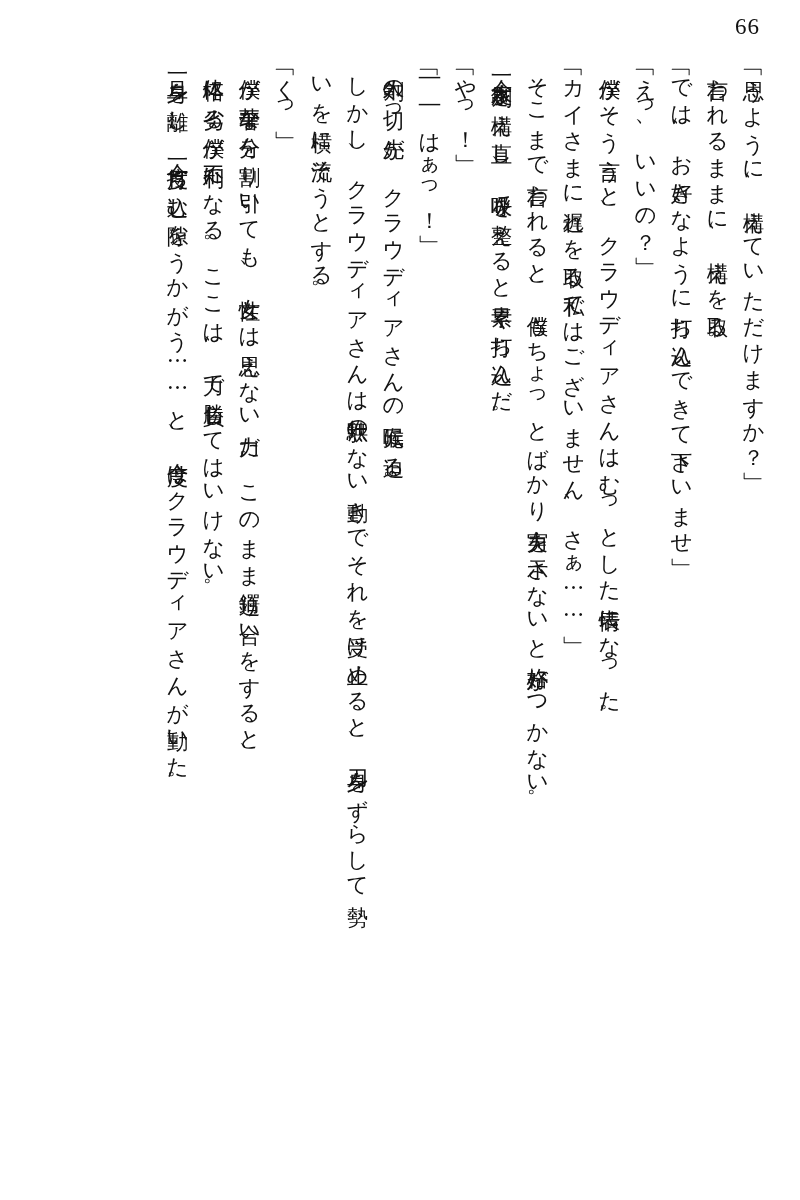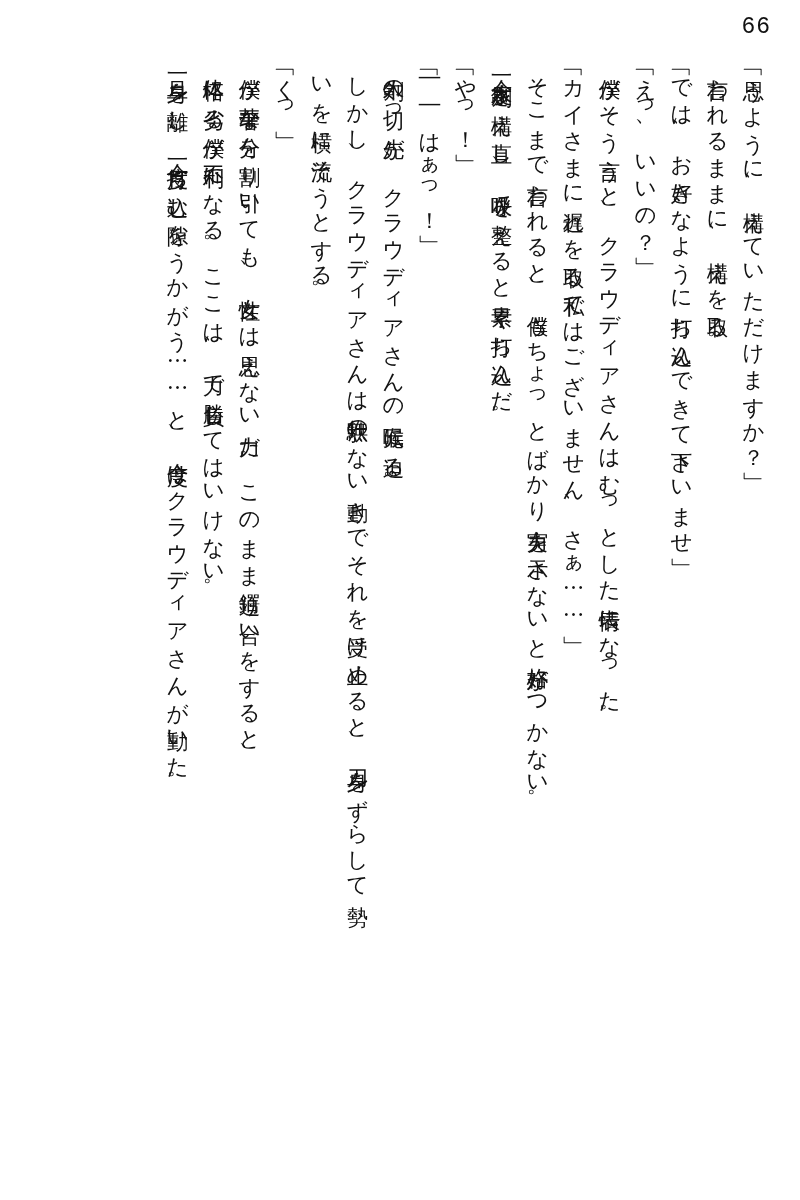--- a/index.html
+++ b/index.html
@@ -16,23 +16,23 @@
   }
   #page {
     position: relative;
     width: 800px;
     height: 1200px;
     background: #ffffff;
   }
   #page-number {
     position: absolute;
     top: 14px;
-    right: 29px;
+    right: 40px;
     font-size: 23px;
-    font-family: Liberation Mono, monospace;
+    font-family: Liberation Serif, serif;
     letter-spacing: 1px;
     color: #111;
   }
   #text-body {
     position: absolute;
     top: 62px;
     left: 36px;
     right: 36px;
     bottom: 20px;
     display: flex;

